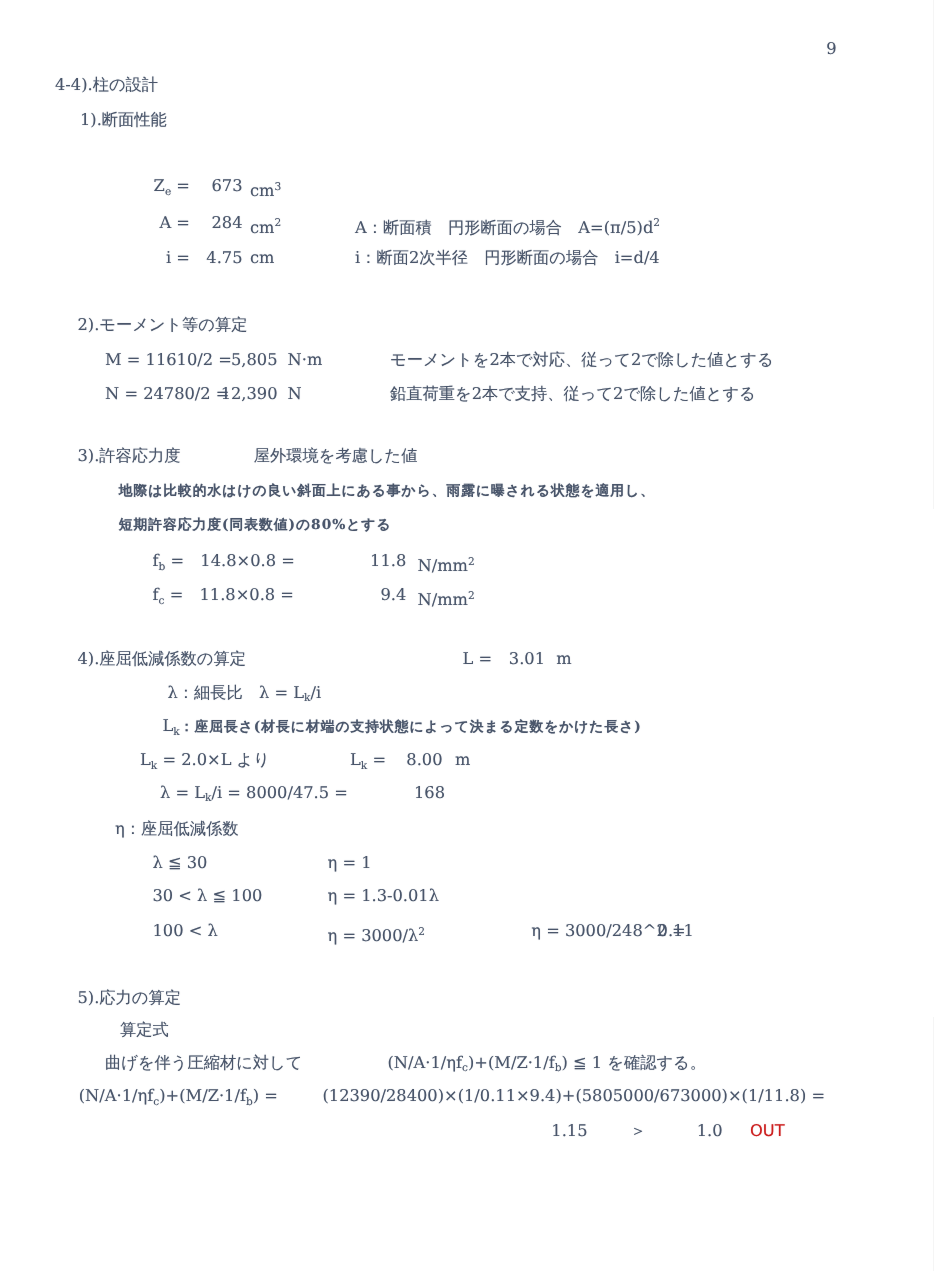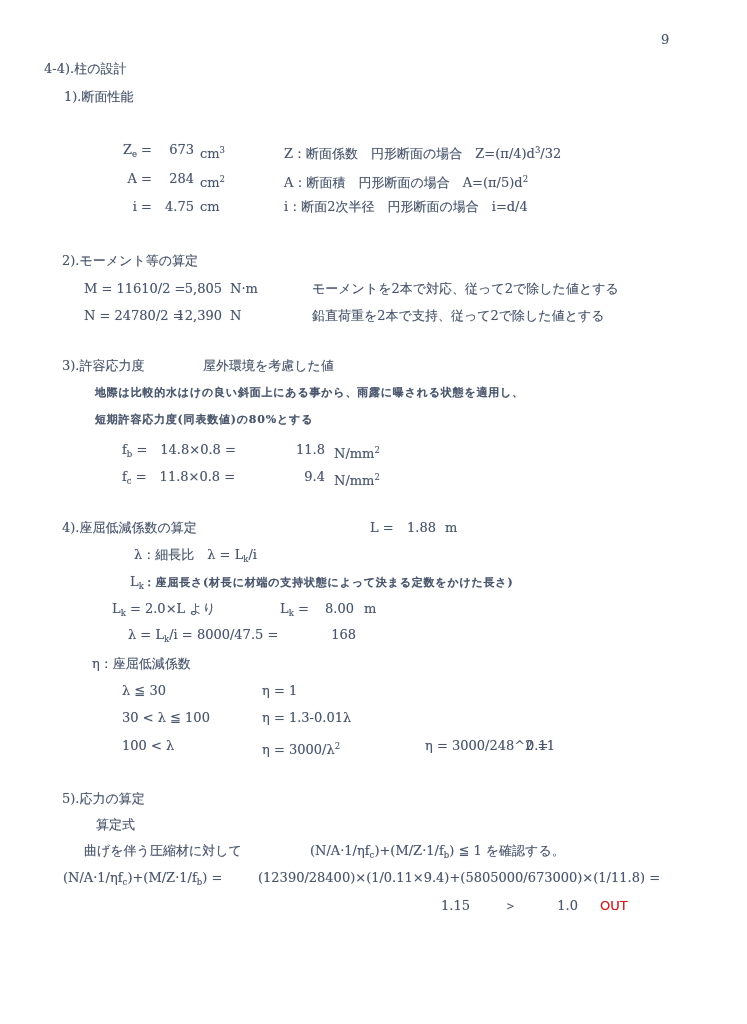--- a/index.html
+++ b/index.html
@@ -46,21 +46,20 @@
 
   <div class="ln" style="top:88px">
     <span class="abs" style="left:64px">1).断面性能</span>
   </div>
 
 
   <div class="ln" style="top:141px">
     <span class="ra" style="left:104px;width:48px"><span>Z</span><sub>e</sub> <span>=</span></span>
     <span class="ra" style="left:154px;width:40px">673</span>
     <span class="abs" style="left:200px"><span>cm</span><sup>3</sup></span>
-    <span class="abs" style="left:284px"><span>Z：断面係数　円形断面の場合　Z=(π/4)d</span><sup>3</sup><span>/32</span></span>
   </div>
 
   <div class="ln" style="top:170px">
     <span class="ra" style="left:104px;width:48px"><span>A</span> <span>=</span></span>
     <span class="ra" style="left:154px;width:40px">284</span>
     <span class="abs" style="left:200px"><span>cm</span><sup>2</sup></span>
     <span class="abs" style="left:284px"><span>A：断面積　円形断面の場合　A=(π/5)d</span><sup>2</sup></span>
   </div>
 
   <div class="ln" style="top:198px">
@@ -108,21 +107,21 @@
 
   <div class="ln" style="top:468px">
     <span class="abs" style="left:122px"><span>f</span><sub>c</sub> <span>=　11.8×0.8 =</span></span>
     <span class="ra" style="left:265px;width:60px">9.4</span>
     <span class="abs" style="left:334px"><span>N/mm</span><sup>2</sup></span>
   </div>
 
   <div class="ln" style="top:519px">
     <span class="abs" style="left:62px">4).座屈低減係数の算定</span>
     <span class="abs" style="left:370px">L =</span>
-    <span class="ra" style="left:394px;width:42px">1.88</span>
+    <span class="ra" style="left:394px;width:42px">3.01</span>
     <span class="abs" style="left:445px">m</span>
   </div>
 
   <div class="ln" style="top:546px">
     <span class="abs" style="left:134px"><span>λ：細長比　λ = L</span><sub>k</sub><span>/i</span></span>
   </div>
 
   <div class="ln" style="top:573px">
     <span class="abs" style="left:130px"><span>L</span><sub>k</sub><span class="jp">：座屈長さ(材長に材端の支持状態によって決まる定数をかけた長さ)</span></span>
   </div>

